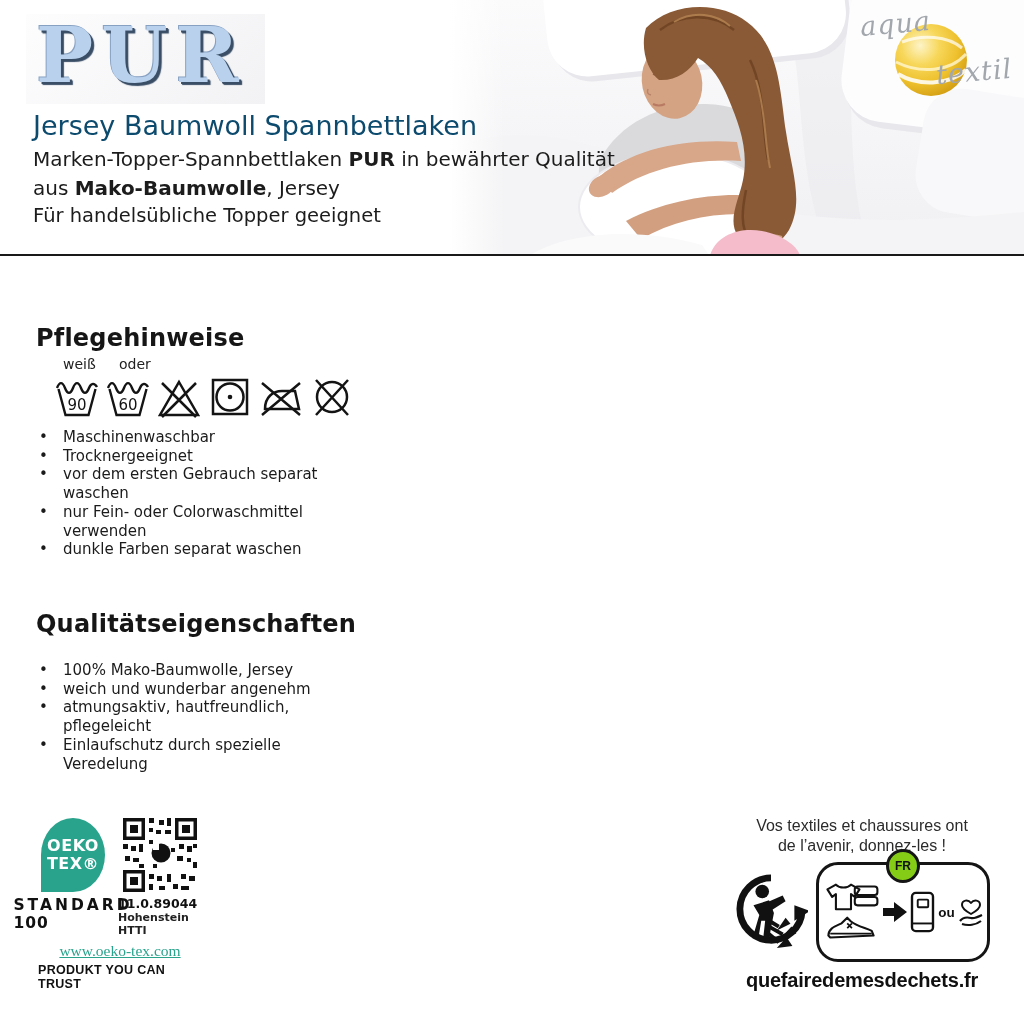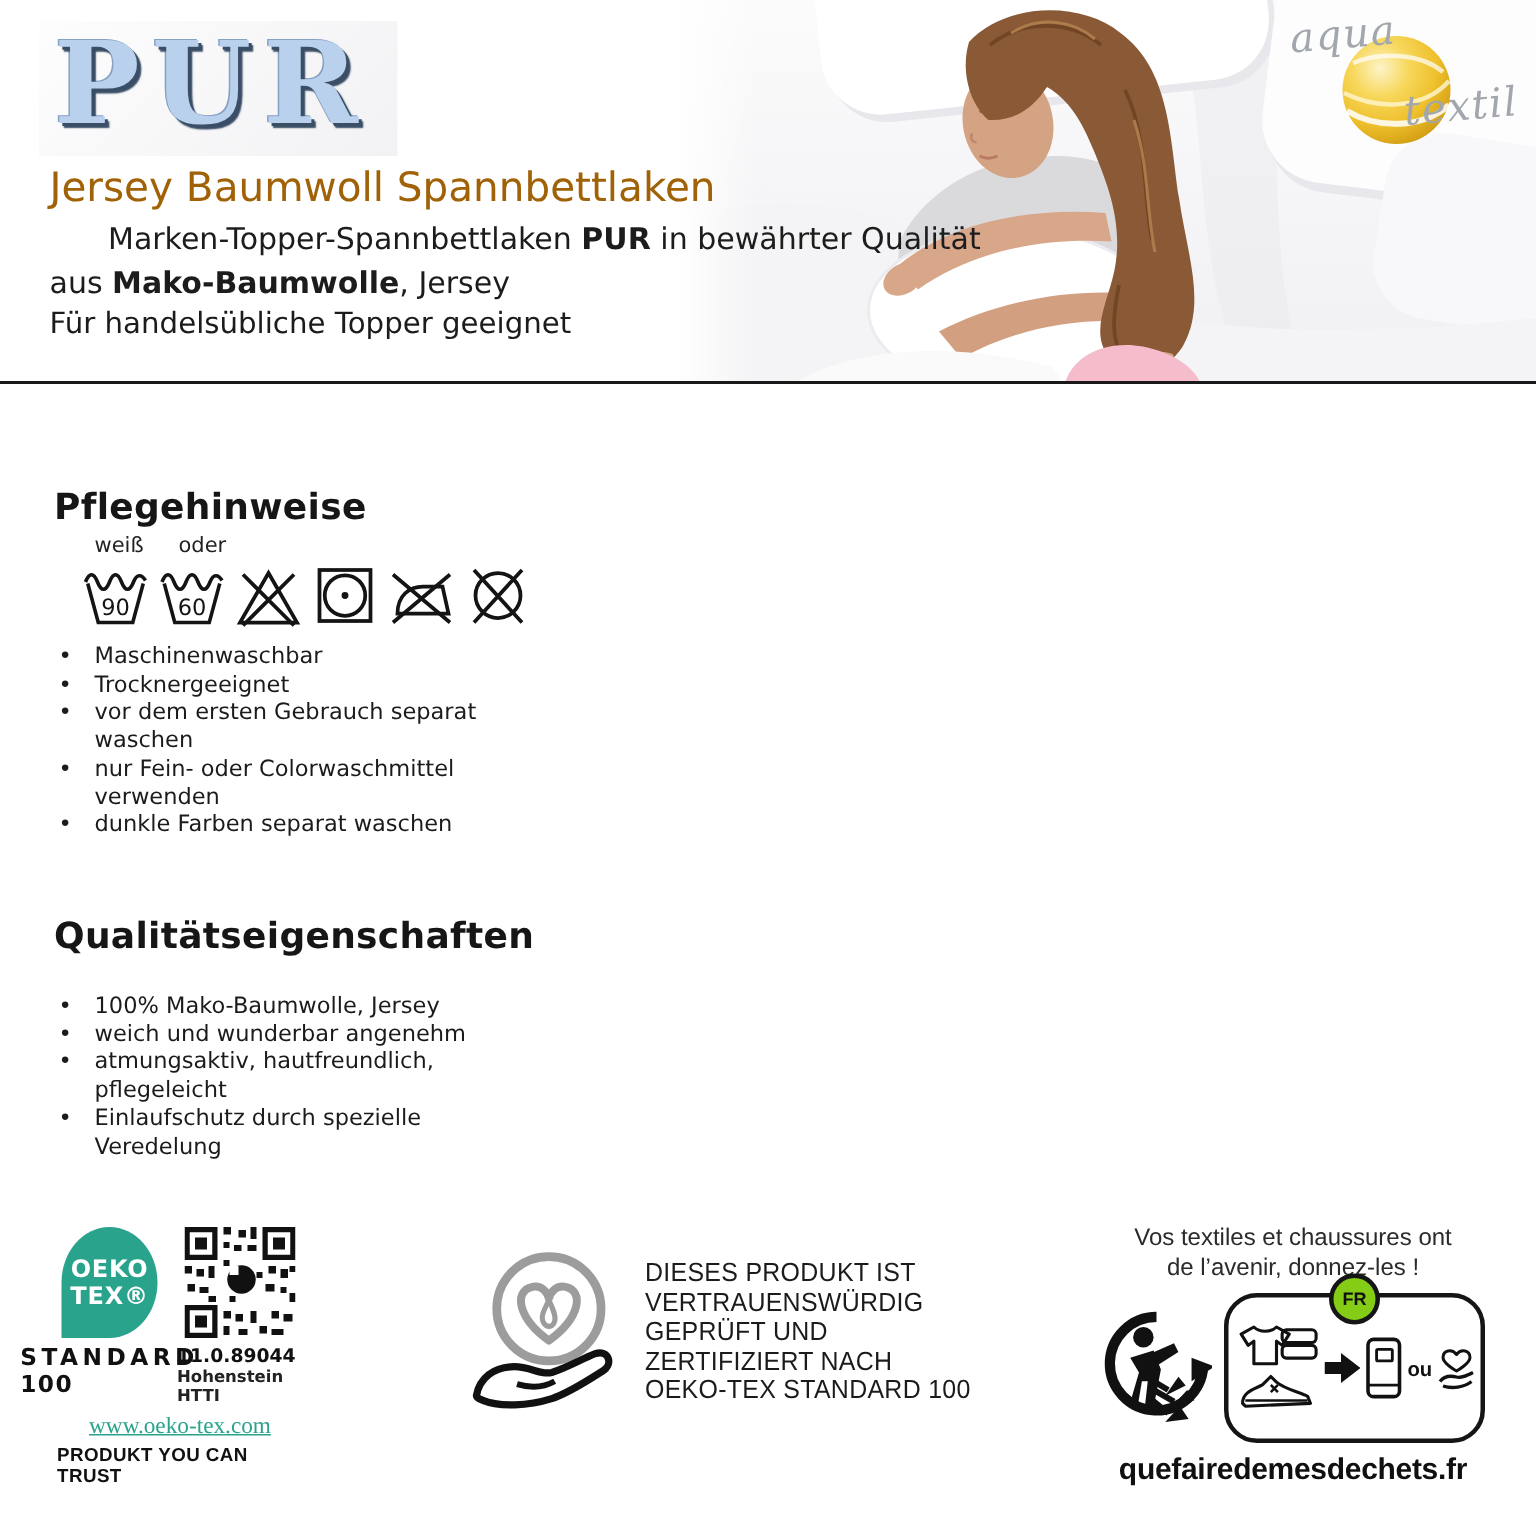--- a/index.html
+++ b/index.html
@@ -16,23 +16,23 @@
      color:#a2a7ad;font-size:27px;letter-spacing:1px;}
   .aqua-top{left:2px;top:4px;transform:rotate(-5deg);}
   .aqua-bottom{left:78px;top:52px;transform:rotate(-5deg);}
 
   
   .pur{position:absolute;left:26px;top:14px;padding:4px 18px 10px 10px;
        font-family:"DejaVu Serif",serif;font-weight:bold;font-size:76px;line-height:1;
        letter-spacing:8px;color:#b9d1ec;
        background:linear-gradient(135deg,#fdfdfe 0%,#f2f2f4 100%);
        text-shadow:2px 2px 0 #3a4e66,3px 3px 1px #3a4e66,-1px -1px 0 #87a1c2;}
-  .title{position:absolute;left:33px;top:110px;font-size:27px;color:#a16207;z-index:3;}
+  .title{position:absolute;left:33px;top:110px;font-size:27px;color:#0c4a6e;z-index:3;}
   .desc{position:absolute;left:33px;font-size:20px;color:#1c1c1c;z-index:3;}
-  .d1{top:147px;margin-left:39px;} .d2{top:176px;} .d3{top:204px;font-size:19.5px;}
+  .d1{top:147px;} .d2{top:176px;} .d3{top:204px;font-size:19.5px;}
   .desc b{font-weight:bold;}
   .divider{position:absolute;left:0;top:254px;width:1024px;height:2px;background:#191919;}
 
   
   .sec-heading{position:absolute;font-size:24px;font-weight:bold;color:#161616;letter-spacing:.2px;}
   .care-h{left:36px;top:324px;} .qual-h{left:36px;top:610px;}
   .care-label{position:absolute;top:356px;font-size:14px;color:#222;}
   .lab-weiss{left:63px;} .lab-bunt{left:119px;}
   .symbols{position:absolute;left:54px;top:375px;display:flex;gap:5px;}
   .symbols svg{display:block;}
@@ -259,36 +259,20 @@
       <div class="std100">100</div>
     </div>
     <div>
       <div class="certno">11.0.89044</div>
       <div class="inst">Hohenstein HTTI</div>
     </div>
     <div class="oeko-url">www.oeko-tex.com</div>
     <div class="oeko-slogan">PRODUKT YOU CAN TRUST</div>
   </div>
 
-  <div class="cert">
-    <svg width="112" height="114" viewBox="0 0 112 118">
-      <circle cx="58" cy="44" r="36" stroke="#9c9c9c" stroke-width="6" fill="none"></circle>
-      <path d="M58 66 C36 50 34 32 46 29 C53 27 57 33 58 37 C59 33 63 27 70 29 C82 32 80 50 58 66 Z" stroke="#9c9c9c" stroke-width="5.5" fill="none" stroke-linejoin="round"></path>
-      <path d="M58 38 C54 46 52 50 54.5 54 C57 57.5 61 56.5 62 52.5 C63 49 61 44.5 58 38 Z" stroke="#9c9c9c" stroke-width="3.5" fill="none"></path>
-      <path d="M8 104 C10 92 20 84 34 84 C46 84 52 90 60 88 C70 85 82 78 90 75 C99 72 103 82 95 87 C84 94 72 102 60 106 C44 111 24 112 12 107 C9 106 8 105 8 104 Z" stroke="#111" stroke-width="5" fill="none" stroke-linejoin="round"></path>
-      <path d="M36 96 C46 99 55 98 62 94" stroke="#111" stroke-width="4" fill="none"></path>
-    </svg>
-    <div class="cert-text">
-      <div>DIESES PRODUKT IST</div>
-      <div>VERTRAUENSWÜRDIG</div>
-      <div>GEPRÜFT UND</div>
-      <div>ZERTIFIZIERT NACH</div>
-      <div>OEKO-TEX STANDARD 100</div>
-    </div>
-  </div>
 
   <div class="fr-block">
     <div class="fr-title">Vos textiles et chaussures ont</div>
     <div class="fr-title">de l’avenir, donnez-les !</div>
     <div class="fr-row">
       <svg width="74" height="88" viewBox="0 0 76 86">
         <path d="M38 8 A32 32 0 1 0 70 42" fill="none" stroke="#111" stroke-width="7"></path>
         <polygon points="62,36 78,42 62,52" fill="#111"></polygon>
         <circle cx="29" cy="22" r="7" fill="#111"></circle>
         <path d="M19 70 L26 46 L20 36 L36 31 L41 44 L36 70 L30 70 L32 52 L28 52 L25 70 Z" fill="#111"></path>

